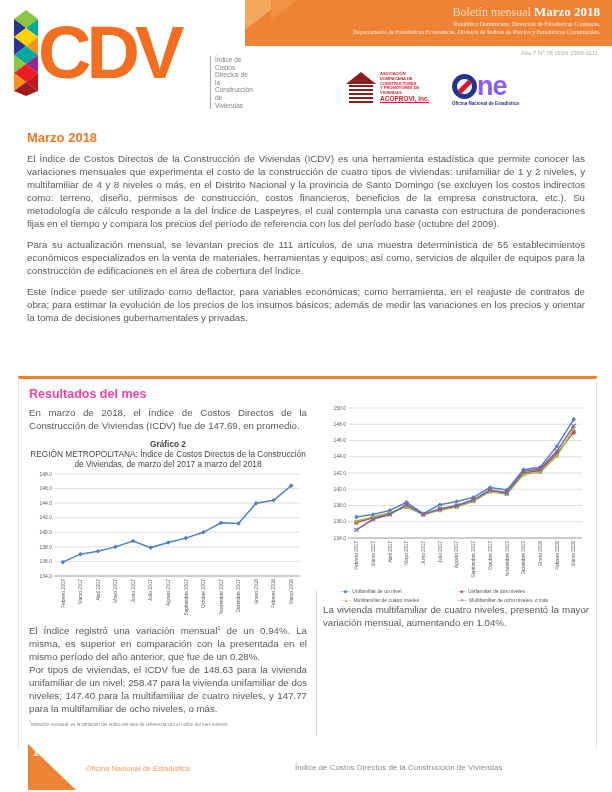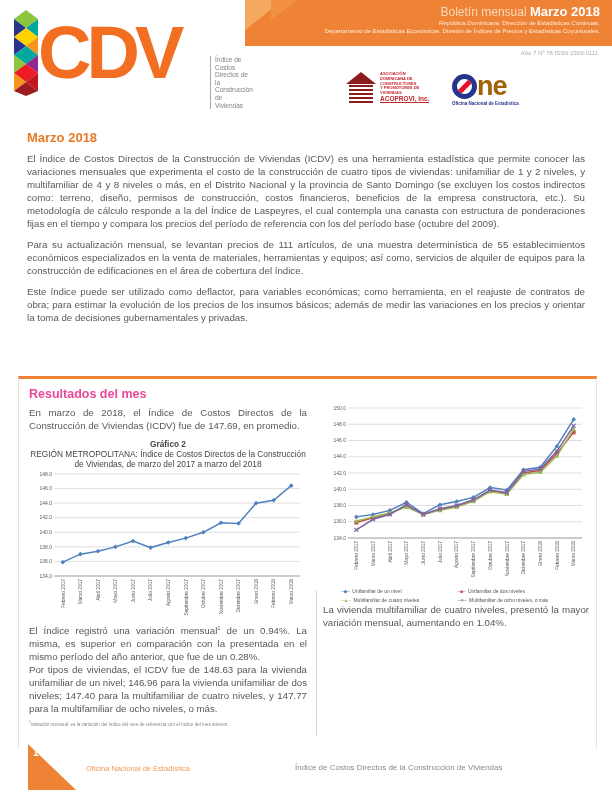--- a/index.html
+++ b/index.html
@@ -3,21 +3,21 @@
 <meta charset="utf-8">
 <style>
   html,body{margin:0;padding:0;background:#fff;}
   .page{position:relative;width:612px;height:792px;background:#fff;overflow:hidden;
         font-family:"Liberation Sans",sans-serif;color:#58585a;}
   
   .logo{position:absolute;left:14px;top:6px;height:94px;display:flex;align-items:center;}
   .logo-letters{font-size:74px;font-weight:700;color:#F26F21;letter-spacing:-5px;line-height:86px;}
   .logo-tagline{position:absolute;left:196px;top:50px;border-left:1px solid #a9a9a9;padding-left:4px;
         font-size:6.5px;line-height:7.6px;color:#808285;}
-  .banner{position:absolute;left:245px;top:0;width:367px;height:46px;background:#EF8335;}
+  .banner{position:absolute;left:245px;top:0;width:367px;height:46px;background:#EF8335;font-family:Liberation Serif, serif;}
   .tri1{position:absolute;left:0;top:0;width:0;height:0;border-top:30px solid #F5A85F;border-right:38px solid transparent;}
   .tri2{position:absolute;left:26px;top:0;width:0;height:0;border-top:20px solid #F29142;border-right:26px solid transparent;}
   .banner-text{position:absolute;right:12px;top:4px;text-align:right;}
   .b-line1{font-size:12px;color:#FBD9BC;}
   .b-line1 b{font-size:13px;color:#fff;font-weight:700;}
   .b-line2,.b-line3{font-size:6px;line-height:8px;color:#FDEBDD;}
   .issue{position:absolute;right:14px;top:50px;font-size:6px;color:#A8AAAD;}
   
   .acoprovi{position:absolute;left:346px;top:72px;display:flex;gap:4px;}
   .aco-icon{width:30px;height:36px;}
@@ -26,21 +26,21 @@
   .aco-body{width:24px;height:20px;margin:1px auto 0;
         background:repeating-linear-gradient(#8C1D1F 0 2px,#fff 2px 4px);}
   .aco-text{width:56px;font-size:4px;line-height:4.8px;font-weight:700;color:#C1272D;}
   .aco-name{font-size:6.5px;margin-top:1.5px;border-bottom:1px solid #C1272D;display:inline-block;}
   .one-logo{position:absolute;left:452px;top:74px;}
   .one-row{display:flex;align-items:center;}
   .one-circle{width:25px;height:25px;border-radius:50%;border:5px solid #27348B;box-sizing:border-box;
         position:relative;overflow:hidden;background:#fff;}
   .one-circle:after{content:"";position:absolute;left:-2px;top:5px;width:20px;height:5px;
         background:#E8112D;transform:rotate(-45deg);}
-  .one-ne{font-size:27px;font-weight:700;color:#a16207;line-height:25px;letter-spacing:-1px;}
+  .one-ne{font-size:27px;font-weight:700;color:#8b5cf6;line-height:25px;letter-spacing:-1px;}
   .one-caption{font-size:4.5px;font-weight:700;color:#27348B;margin-top:2px;}
   
   .intro{position:absolute;left:27px;top:130px;width:558px;}
   .intro h1{font-size:13px;font-weight:700;color:#E87A25;margin:0 0 7px 0;}
   .intro p{font-size:9.7px;line-height:13px;text-align:justify;margin:0 0 8px 0;}
   .italic{}
   sup{font-size:60%;vertical-align:super;}
   
   .results-box{position:absolute;left:18px;top:376px;width:577px;height:370px;
         border-top:3px solid #EF8335;border-left:1px solid #EDE0D4;border-right:1px solid #EDE0D4;}
@@ -188,21 +188,21 @@
           <polygon points="139.21428571428572,70.18571428571433 141.51428571428573,72.48571428571432 139.21428571428572,74.78571428571432 136.9142857142857,72.48571428571432" fill="#4F81BD"></polygon>
           <polygon points="156.78571428571428,65.8142857142858 159.0857142857143,68.1142857142858 156.78571428571428,70.4142857142858 154.48571428571427,68.1142857142858" fill="#4F81BD"></polygon>
           <polygon points="174.35714285714286,59.98571428571429 176.65714285714287,62.285714285714285 174.35714285714286,64.58571428571429 172.05714285714285,62.285714285714285" fill="#4F81BD"></polygon>
           <polygon points="191.92857142857142,50.514285714285634 194.22857142857143,52.81428571428563 191.92857142857142,55.11428571428563 189.6285714285714,52.81428571428563" fill="#4F81BD"></polygon>
           <polygon points="209.5,51.24285714285723 211.8,53.54285714285723 209.5,55.84285714285723 207.2,53.54285714285723" fill="#4F81BD"></polygon>
           <polygon points="227.07142857142858,30.842857142857138 229.3714285714286,33.14285714285714 227.07142857142858,35.442857142857136 224.77142857142857,33.14285714285714" fill="#4F81BD"></polygon>
           <polygon points="244.64285714285714,27.92857142857139 246.94285714285715,30.228571428571392 244.64285714285714,32.52857142857139 242.34285714285713,30.228571428571392" fill="#4F81BD"></polygon>
           <polygon points="262.2142857142857,13.357142857142815 264.51428571428573,15.657142857142816 262.2142857142857,17.957142857142816 259.9142857142857,15.657142857142816" fill="#4F81BD"></polygon>
         </svg>
       <p class="mt4"><span>El Índice registró una variación mensual</span><sup>1</sup><span> de un 0.94%. La misma, es superior en comparación con la presentada en el mismo período del año anterior, que fue de un 0.28%.</span></p>
-      <p class="mt7">Por tipos de viviendas, el ICDV fue de 148.63 para la vivienda unifamiliar de un nivel; 146.96 para la vivienda unifamiliar de dos niveles; 147.40 para la multifamiliar de cuatro niveles, y 147.77 para la multifamiliar de ocho niveles, o más.</p>
+      <p class="mt7">Por tipos de viviendas, el ICDV fue de 148.63 para la vivienda unifamiliar de un nivel; 258.47 para la vivienda unifamiliar de dos niveles; 147.40 para la multifamiliar de cuatro niveles, y 147.77 para la multifamiliar de ocho niveles, o más.</p>
     </div>
 
     <div class="col-right">
       <svg width="266" height="182">
           <line x1="25" y1="134" x2="259" y2="134" stroke="#c9c9c9" stroke-width="0.6"></line>
           <text x="23" y="135.7" text-anchor="end" font-size="5" fill="#5a5a5a">134.0</text>
           <line x1="25" y1="117.75" x2="259" y2="117.75" stroke="#c9c9c9" stroke-width="0.6"></line>
           <text x="23" y="119.45" text-anchor="end" font-size="5" fill="#5a5a5a">136.0</text>
           <line x1="25" y1="101.5" x2="259" y2="101.5" stroke="#c9c9c9" stroke-width="0.6"></line>
           <text x="23" y="103.2" text-anchor="end" font-size="5" fill="#5a5a5a">138.0</text>

